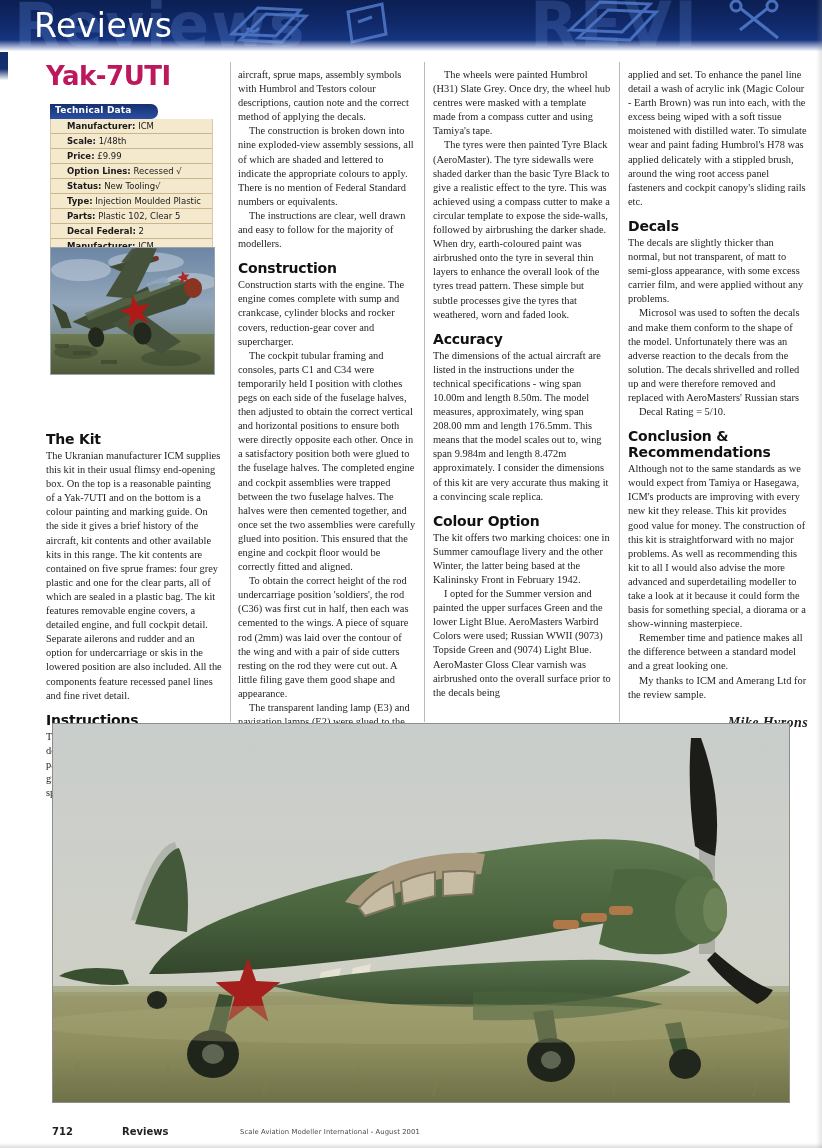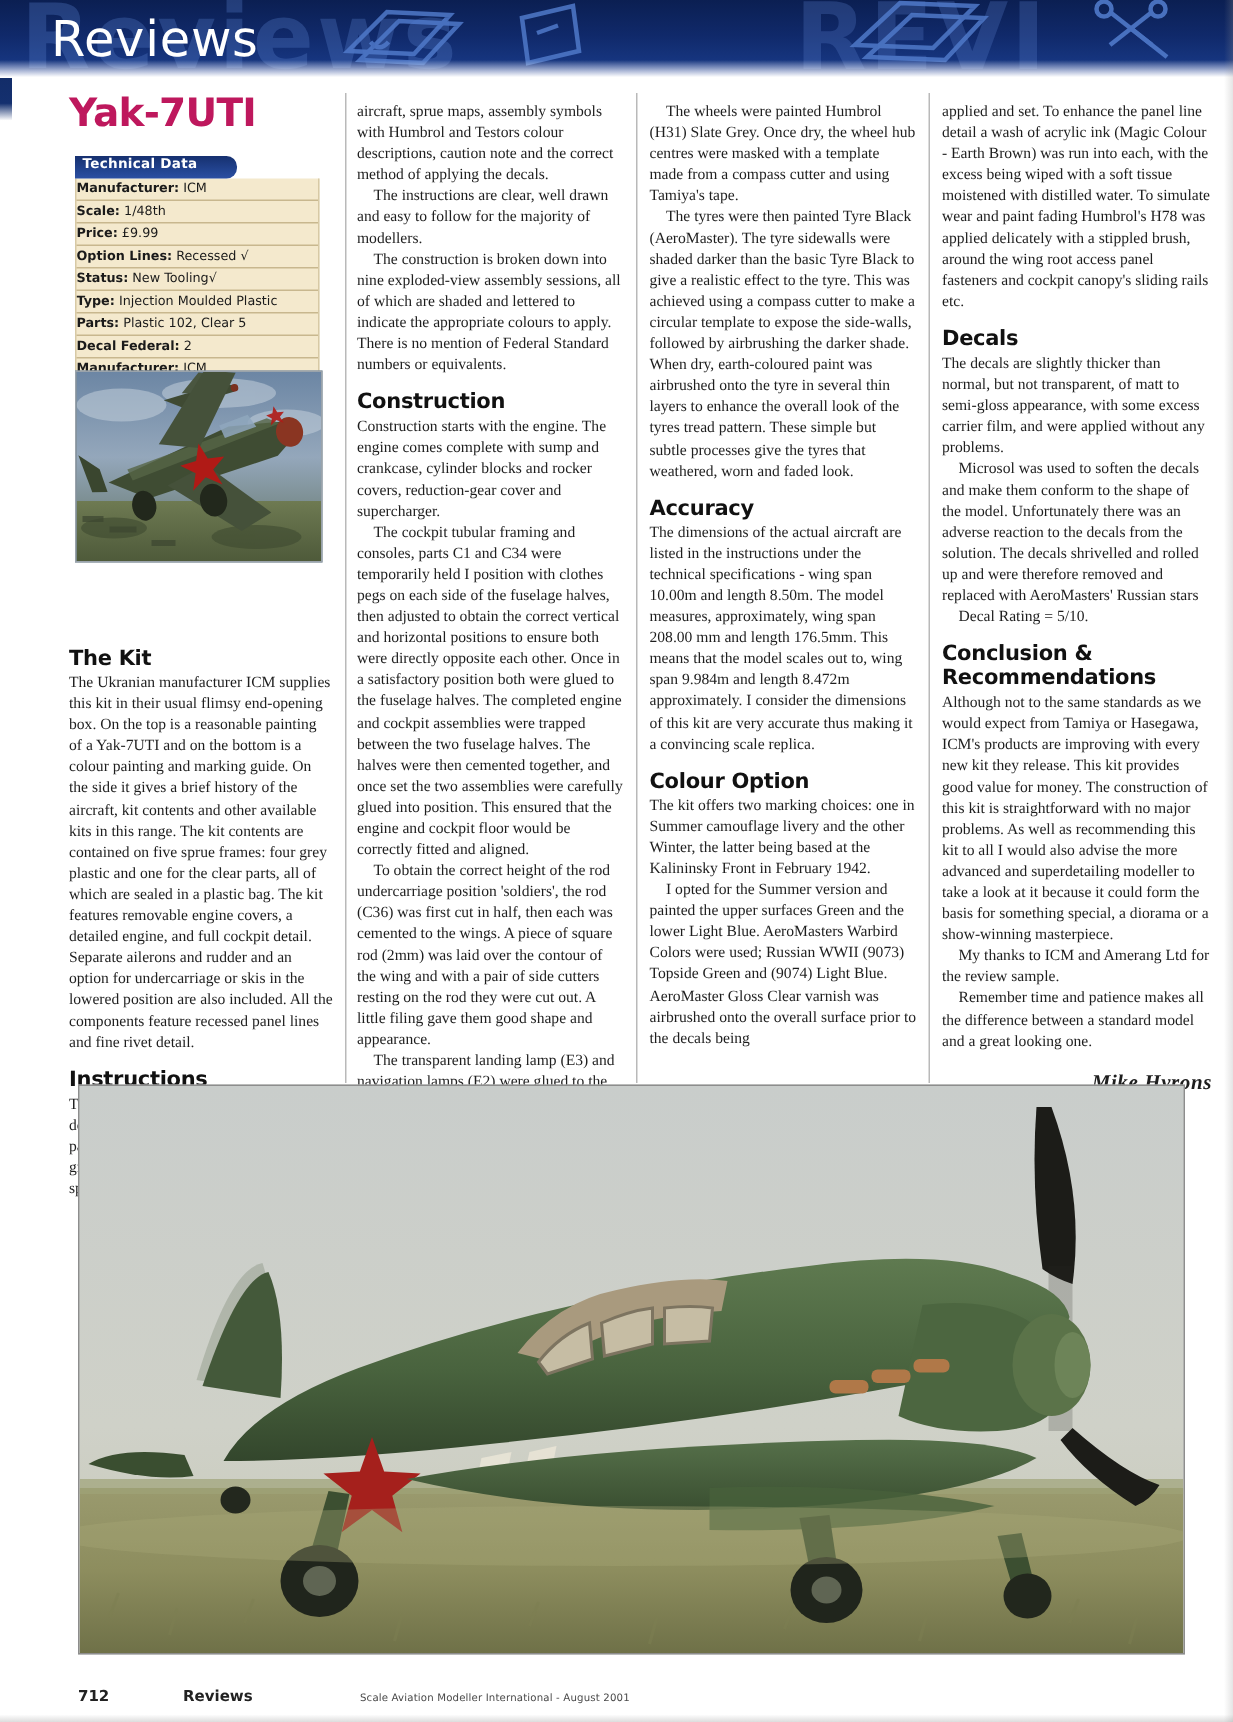--- a/index.html
+++ b/index.html
@@ -65,21 +65,21 @@
     position:absolute;left:5px;top:1px;
     font-family:"DejaVu Sans",sans-serif;font-weight:700;
     font-size:9px;color:#ffffff;letter-spacing:.2px;
   }
   .tech-body{
     background:#f4e9cd;border:1px solid #d7c9a5;border-top:none;
   }
   .tech-row{
     height:14px;line-height:14px;
     border-bottom:1px solid #c8b78e;
-    padding-left:0;white-space:nowrap;overflow:hidden;
+    padding-left:16px;white-space:nowrap;overflow:hidden;
     font-family:"DejaVu Sans",sans-serif;font-size:8.5px;color:#1a1a1a;
   }
   .tech-row:last-child{border-bottom:none;}
   .tech-row b{font-weight:700;}
   .tech-row i{font-style:normal;font-weight:400;}
 
   
   .boxart{
     position:absolute;left:50px;top:247px;width:163px;height:126px;
     overflow:hidden;background:#6d7f8c;border:1px solid #9aa3ab;
@@ -260,22 +260,22 @@
 <div class="vrule" style="left:619px;top:62px;height:660px;"></div>
 
 <div class="col" id="col1">
     <h2 class="tight">The Kit</h2>
     <p class="first">The Ukranian manufacturer ICM supplies this kit in their usual flimsy end-opening box. On the top is a reasonable painting of a Yak-7UTI and on the bottom is a colour painting and marking guide. On the side it gives a brief history of the aircraft, kit contents and other available kits in this range. The kit contents are contained on five sprue frames: four grey plastic and one for the clear parts, all of which are sealed in a plastic bag. The kit features removable engine covers, a detailed engine, and full cockpit detail. Separate ailerons and rudder and an option for undercarriage or skis in the lowered position are also included. All the components feature recessed panel lines and fine rivet detail.</p>
     <h2>Instructions</h2>
     <p class="first">The introductions consists of three double-sided A4 sheets folded twice in pamphlet style to give six pages. They give a brief history, technical specification of this</p>
   </div>
 <div class="col" id="col2">
     <p class="first">aircraft, sprue maps, assembly symbols with Humbrol and Testors colour descriptions, caution note and the correct method of applying the decals.</p>
+    <p>The construction is broken down into nine exploded-view assembly sessions, all of which are shaded and lettered to indicate the appropriate colours to apply. There is no mention of Federal Standard numbers or equivalents.</p>
     <p>The instructions are clear, well drawn and easy to follow for the majority of modellers.</p>
-    <p>The construction is broken down into nine exploded-view assembly sessions, all of which are shaded and lettered to indicate the appropriate colours to apply. There is no mention of Federal Standard numbers or equivalents.</p>
     <h2>Construction</h2>
     <p class="first">Construction starts with the engine. The engine comes complete with sump and crankcase, cylinder blocks and rocker covers, reduction-gear cover and supercharger.</p>
     <p>The cockpit tubular framing and consoles, parts C1 and C34 were temporarily held I position with clothes pegs on each side of the fuselage halves, then adjusted to obtain the correct vertical and horizontal positions to ensure both were directly opposite each other. Once in a satisfactory position both were glued to the fuselage halves. The completed engine and cockpit assemblies were trapped between the two fuselage halves. The halves were then cemented together, and once set the two assemblies were carefully glued into position. This ensured that the engine and cockpit floor would be correctly fitted and aligned.</p>
     <p>To obtain the correct height of the rod undercarriage position 'soldiers', the rod (C36) was first cut in half, then each was cemented to the wings. A piece of square rod (2mm) was laid over the contour of the wing and with a pair of side cutters resting on the rod they were cut out. A little filing gave them good shape and appearance.</p>
     <p>The transparent landing lamp (E3) and navigation lamps (E2) were glued to the wings using superglue when dry they were filed to the shape of the wing tip leading edge, buffed using nylon wool and then finished by polishing with plastic liquid</p>
   </div>
 <div class="col" id="col3">
     <p>The wheels were painted Humbrol (H31) Slate Grey. Once dry, the wheel hub centres were masked with a template made from a compass cutter and using Tamiya's tape.</p>
     <p>The tyres were then painted Tyre Black (AeroMaster). The tyre sidewalls were shaded darker than the basic Tyre Black to give a realistic effect to the tyre. This was achieved using a compass cutter to make a circular template to expose the side-walls, followed by airbrushing the darker shade. When dry, earth-coloured paint was airbrushed onto the tyre in several thin layers to enhance the overall look of the tyres tread pattern. These simple but subtle processes give the tyres that weathered, worn and faded look.</p>
     <h2>Accuracy</h2>
@@ -285,22 +285,22 @@
     <p>I opted for the Summer version and painted the upper surfaces Green and the lower Light Blue. AeroMasters Warbird Colors were used; Russian WWII (9073) Topside Green and (9074) Light Blue. AeroMaster Gloss Clear varnish was airbrushed onto the overall surface prior to the decals being</p>
   </div>
 <div class="col" id="col4">
     <p class="first">applied and set. To enhance the panel line detail a wash of acrylic ink (Magic Colour - Earth Brown) was run into each, with the excess being wiped with a soft tissue moistened with distilled water. To simulate wear and paint fading Humbrol's H78 was applied delicately with a stippled brush, around the wing root access panel fasteners and cockpit canopy's sliding rails etc.</p>
     <h2>Decals</h2>
     <p class="first">The decals are slightly thicker than normal, but not transparent, of matt to semi-gloss appearance, with some excess carrier film, and were applied without any problems.</p>
     <p>Microsol was used to soften the decals and make them conform to the shape of the model. Unfortunately there was an adverse reaction to the decals from the solution. The decals shrivelled and rolled up and were therefore removed and replaced with AeroMasters' Russian stars</p>
     <p>Decal Rating = 5/10.</p>
     <h2>Conclusion &amp; Recommendations</h2>
     <p class="first">Although not to the same standards as we would expect from Tamiya or Hasegawa, ICM's products are improving with every new kit they release. This kit provides good value for money. The construction of this kit is straightforward with no major problems. As well as recommending this kit to all I would also advise the more advanced and superdetailing modeller to take a look at it because it could form the basis for something special, a diorama or a show-winning masterpiece.</p>
+    <p>Remember time and patience makes all the difference between a standard model and a great looking one.</p>
     <p>My thanks to ICM and Amerang Ltd for the review sample.</p>
-    <p>Remember time and patience makes all the difference between a standard model and a great looking one.</p>
     <div class="sig">Mike Hyrons</div>
   </div>
 
 <div class="photo">
   <svg width="736" height="378" viewBox="0 0 736 378">
     <defs>
       <linearGradient id="psky" x1="0" y1="0" x2="0" y2="1">
         <stop offset="0%" stop-color="#c9cdcb"></stop>
         <stop offset="60%" stop-color="#cfd1c8"></stop>
         <stop offset="100%" stop-color="#c6c7b4"></stop>

